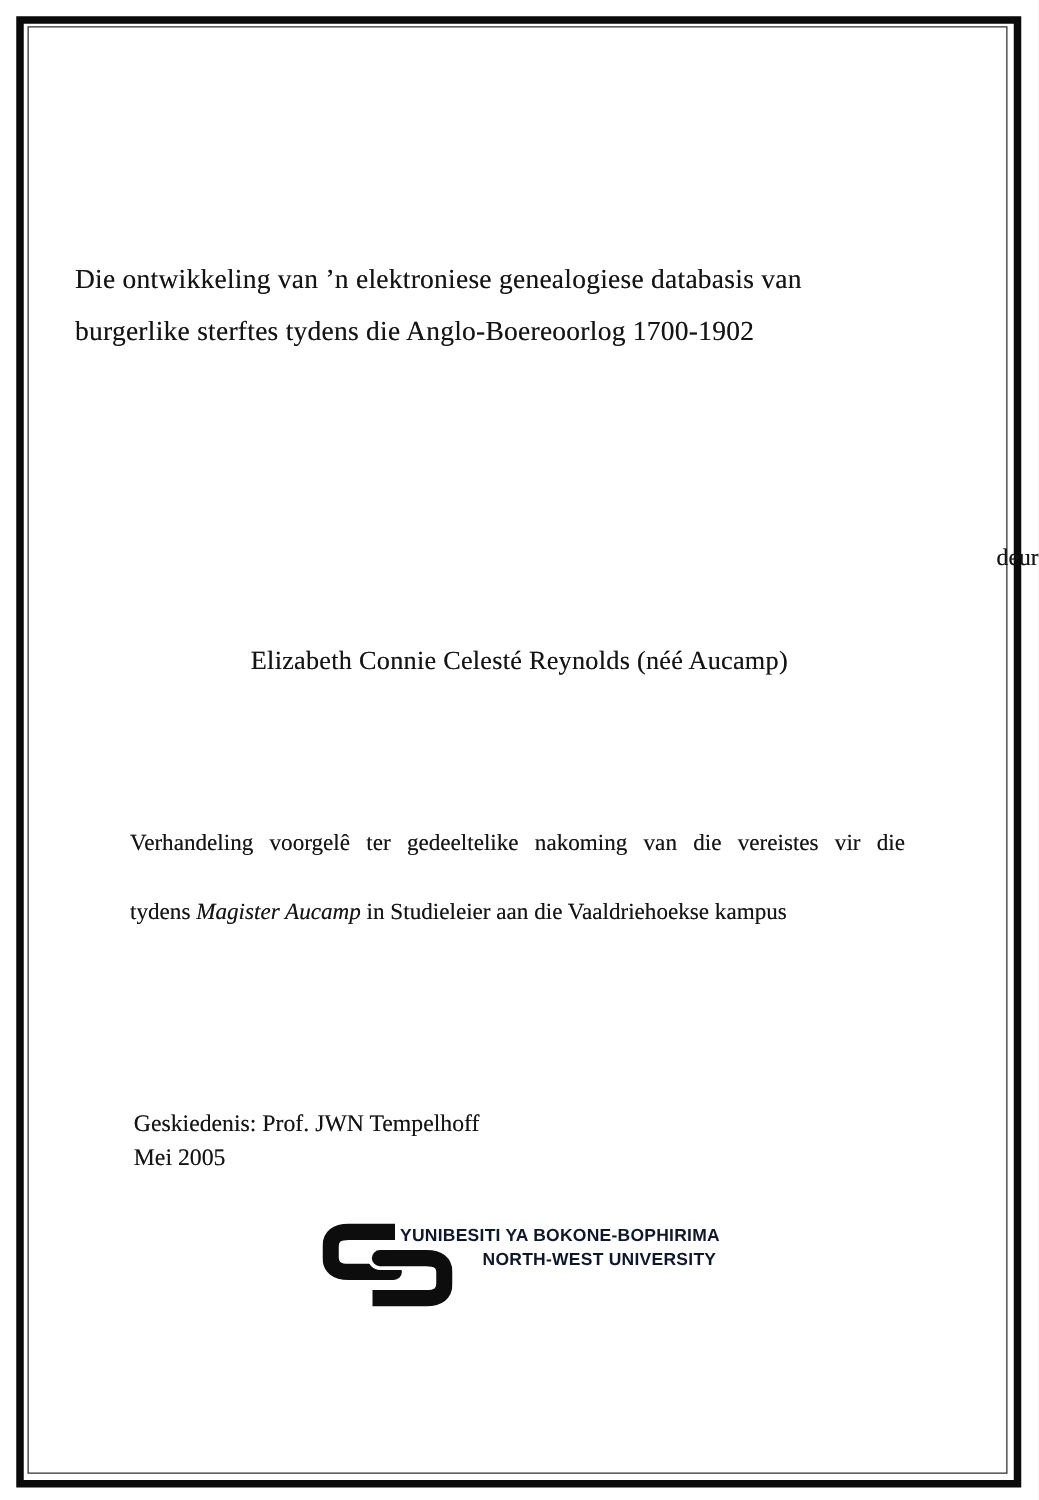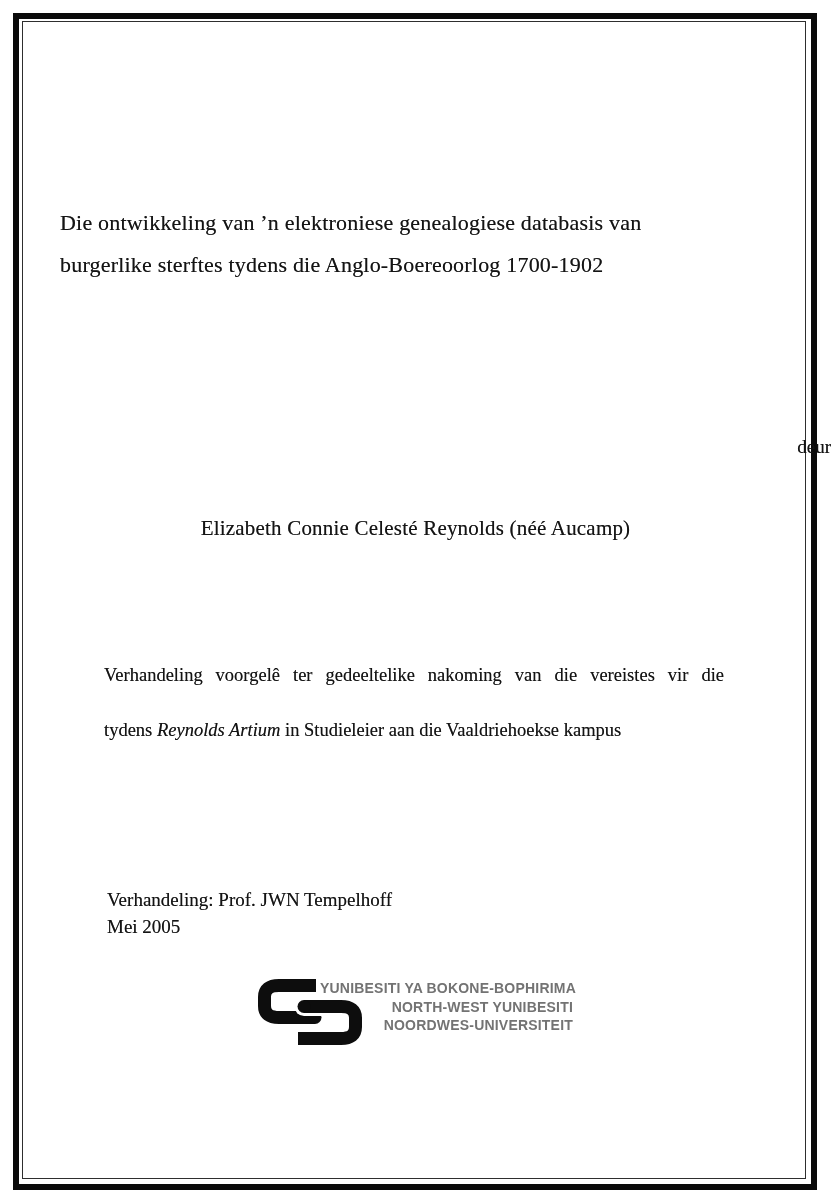--- a/index.html
+++ b/index.html
@@ -20,21 +20,21 @@
   .declaration{position:absolute;left:104px;width:620px;top:662px;font-size:18.5px;line-height:27.5px;}
   .decl-justify{text-align:justify;}
   .decl-justify::after{content:"";display:inline-block;width:100%;height:0;}
   .declaration em{font-style:italic;}
   .supervisor-block{position:absolute;left:107px;top:886px;font-size:19px;line-height:27px;}
   .logo{position:absolute;left:258px;top:972px;width:320px;height:85px;}
   .logo-mark{position:absolute;left:0;top:0;}
   .logo-text{
     position:absolute;left:62px;top:7px;width:253px;text-align:right;
     font-family:"Liberation Sans","DejaVu Sans",sans-serif;
-    font-weight:bold;font-size:14px;line-height:18.7px;color:#737373;
+    font-weight:bold;font-size:14px;line-height:18.7px;color:#0f172a;
     letter-spacing:0.2px;white-space:nowrap;
   }
 </style>
 </head>
 <body>
 
 <div class="page">
 
   <div class="frame-outer"></div>
   <div class="frame-inner"></div>
@@ -43,40 +43,39 @@
     <div>Die ontwikkeling van ’n elektroniese genealogiese databasis van</div>
     <div>burgerlike sterftes tydens die Anglo-Boereoorlog 1700-1902</div>
   </div>
 
   <div class="byline txt">deur</div>
 
   <div class="author txt">Elizabeth Connie Celesté Reynolds (néé Aucamp)</div>
 
   <div class="declaration txt">
     <div class="decl-justify">Verhandeling voorgelê ter gedeeltelike nakoming van die vereistes vir die</div>
-    <div><span>tydens </span><em>Reynolds Artium</em><span> in Studieleier aan die Vaaldriehoekse kampus</span></div>
+    <div><span>tydens </span><em>Magister Aucamp</em><span> in Studieleier aan die Vaaldriehoekse kampus</span></div>
   </div>
 
   <div class="supervisor-block txt">
-    <div>Verhandeling: Prof. JWN Tempelhoff</div>
+    <div>Geskiedenis: Prof. JWN Tempelhoff</div>
     <div>Mei 2005</div>
   </div>
 
   <div class="logo">
     <svg class="logo-mark" width="104" height="81" viewBox="0 0 104 81" aria-hidden="true">
 
       <path d="M 58 13.5 H 21 Q 6.5 13.5 6.5 25 V 34 Q 6.5 45.5 21 45.5 H 57" fill="none" stroke="#0d0d0d" stroke-width="13"></path>
       <circle cx="57" cy="45.5" r="6.5" fill="#0d0d0d"></circle>
 
       <path d="M 46 34.5 H 83 Q 97.5 34.5 97.5 46 V 55 Q 97.5 66.5 83 66.5 H 40" fill="none" stroke="#ffffff" stroke-width="19"></path>
       <circle cx="46" cy="34.5" r="9.5" fill="#ffffff"></circle>
 
       <path d="M 46 34.5 H 83 Q 97.5 34.5 97.5 46 V 55 Q 97.5 66.5 83 66.5 H 40" fill="none" stroke="#0d0d0d" stroke-width="13"></path>
       <circle cx="46" cy="34.5" r="6.5" fill="#0d0d0d"></circle>
     </svg>
     <div class="logo-text">
       <div>YUNIBESITI YA BOKONE-BOPHIRIMA</div>
-      <div>NORTH-WEST YUNIBESITI</div>
-      <div>NOORDWES-UNIVERSITEIT</div>
+      <div>NORTH-WEST UNIVERSITY</div>
     </div>
   </div>
 
 </div>
 
 </body></html>

